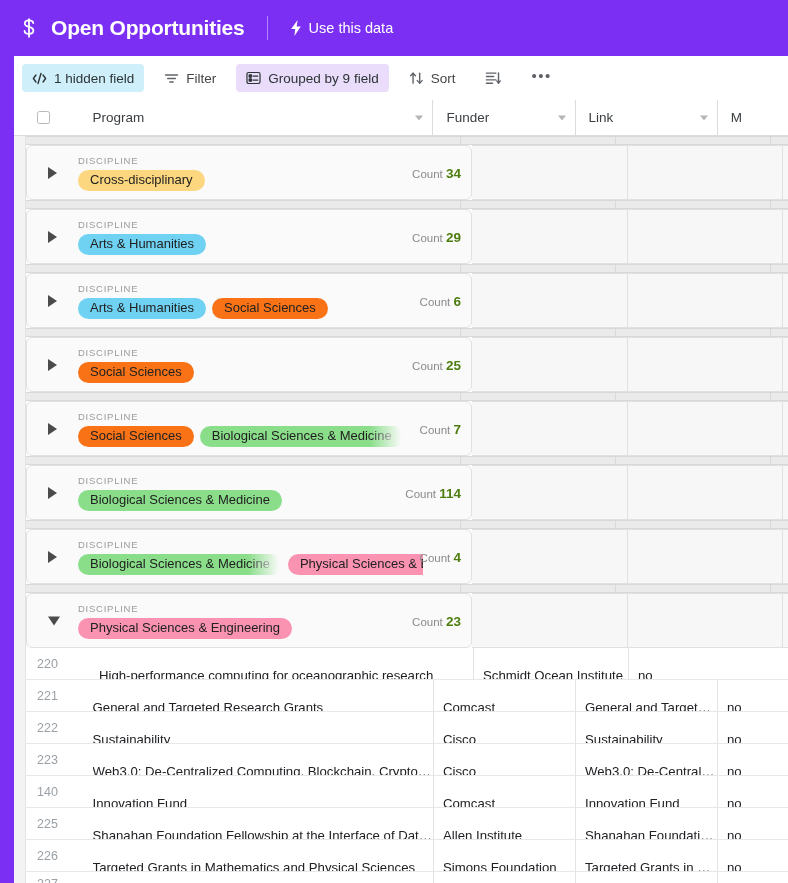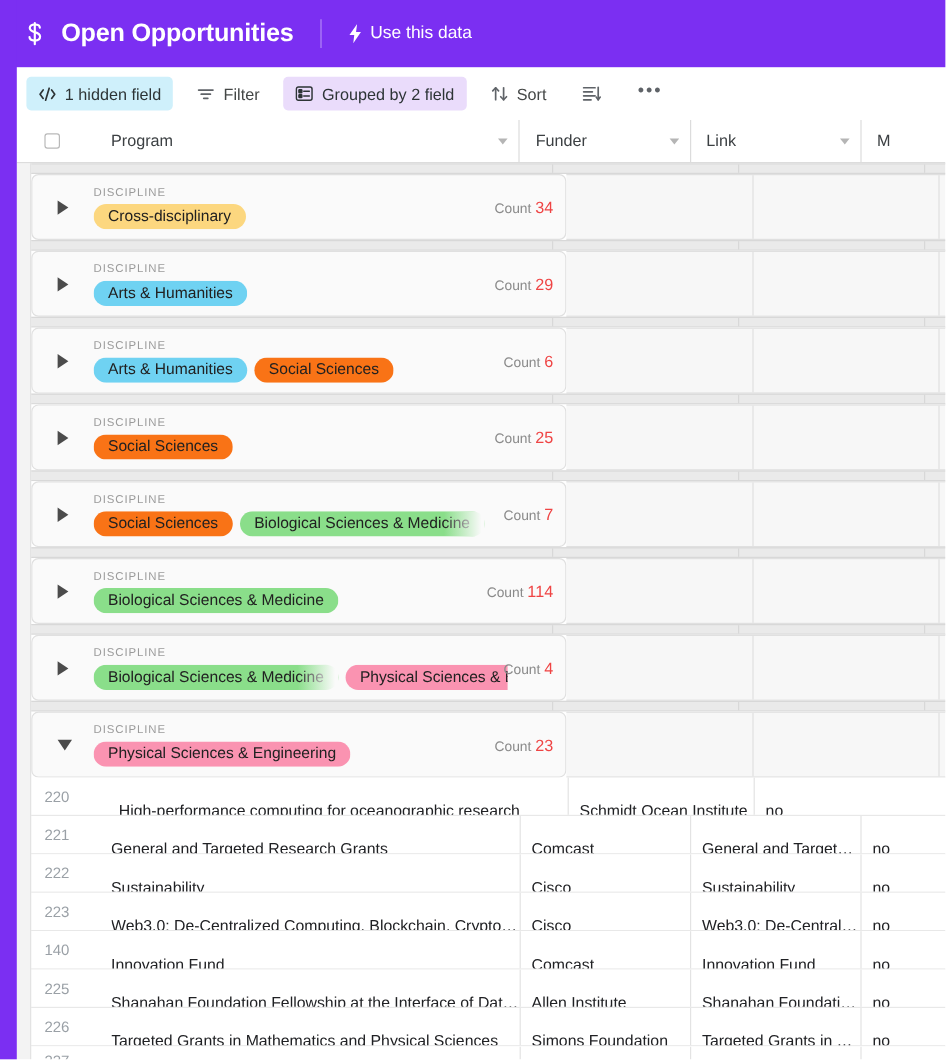--- a/index.html
+++ b/index.html
@@ -196,21 +196,21 @@
   .tag-cross { background: #FCD77F; }
   .tag-arts  { background: #6FD2F2; }
   .tag-soc   { background: #f97316; }
   .tag-bio   { background: #8ADE8A; }
   .tag-phys  { background: #FA93B1; }
 
   .count {
     position: absolute; right: 10px; top: 50%; transform: translateY(-50%);
     font-size: 11.5px; color: #8a8a8a; white-space: nowrap;
   }
-  .count b { font-size: 13.5px; color: #ef4444; font-weight: normal; }
+  .count b { font-size: 13.5px; color: #4d7c0f; font-weight: bold; }
 
   
   .drow {
     position: relative; height: 32px; display: flex; align-items: stretch;
     background: #ffffff;
     border-bottom: 1px solid #e8e8e8;
     font-size: 13.2px; color: #202124;
   }
   .drow.partial { height: 24px; overflow: hidden; }
   .dcell { display: flex; align-items: center; border-right: 1px solid #e3e3e3; overflow: hidden; }
@@ -292,21 +292,21 @@
     <div class="tb-btn grouped">
       <span>
         <svg width="15" height="14" viewBox="0 0 16 15" fill="none" stroke="#2d3436" stroke-width="1.3">
           <rect x="1" y="1.6" width="14" height="11.8" rx="1.8"></rect>
           <rect x="3.3" y="4.1" width="2.6" height="2.6" rx="0.5" fill="#2d3436"></rect>
           <rect x="3.3" y="8.4" width="2.6" height="2.6" rx="0.5" fill="#2d3436"></rect>
           <path d="M7.6 5.4 H12.6" stroke-linecap="round"></path>
           <path d="M7.6 9.7 H12.6" stroke-linecap="round"></path>
         </svg>
       </span>
-      <span>Grouped by 2 field</span>
+      <span>Grouped by 9 field</span>
     </div>
 
     <span class="tb-sep"></span>
 
     <div class="tb-btn">
       <span>
         <svg width="15" height="14" viewBox="0 0 16 15" fill="none" stroke="#5f6368" stroke-width="1.5" stroke-linecap="round" stroke-linejoin="round">
           <path d="M4.3 13 V2.3"></path>
             <path d="M1.7 5 L4.3 2.3 L6.9 5"></path>
           <path d="M11.4 2.3 V13"></path>

